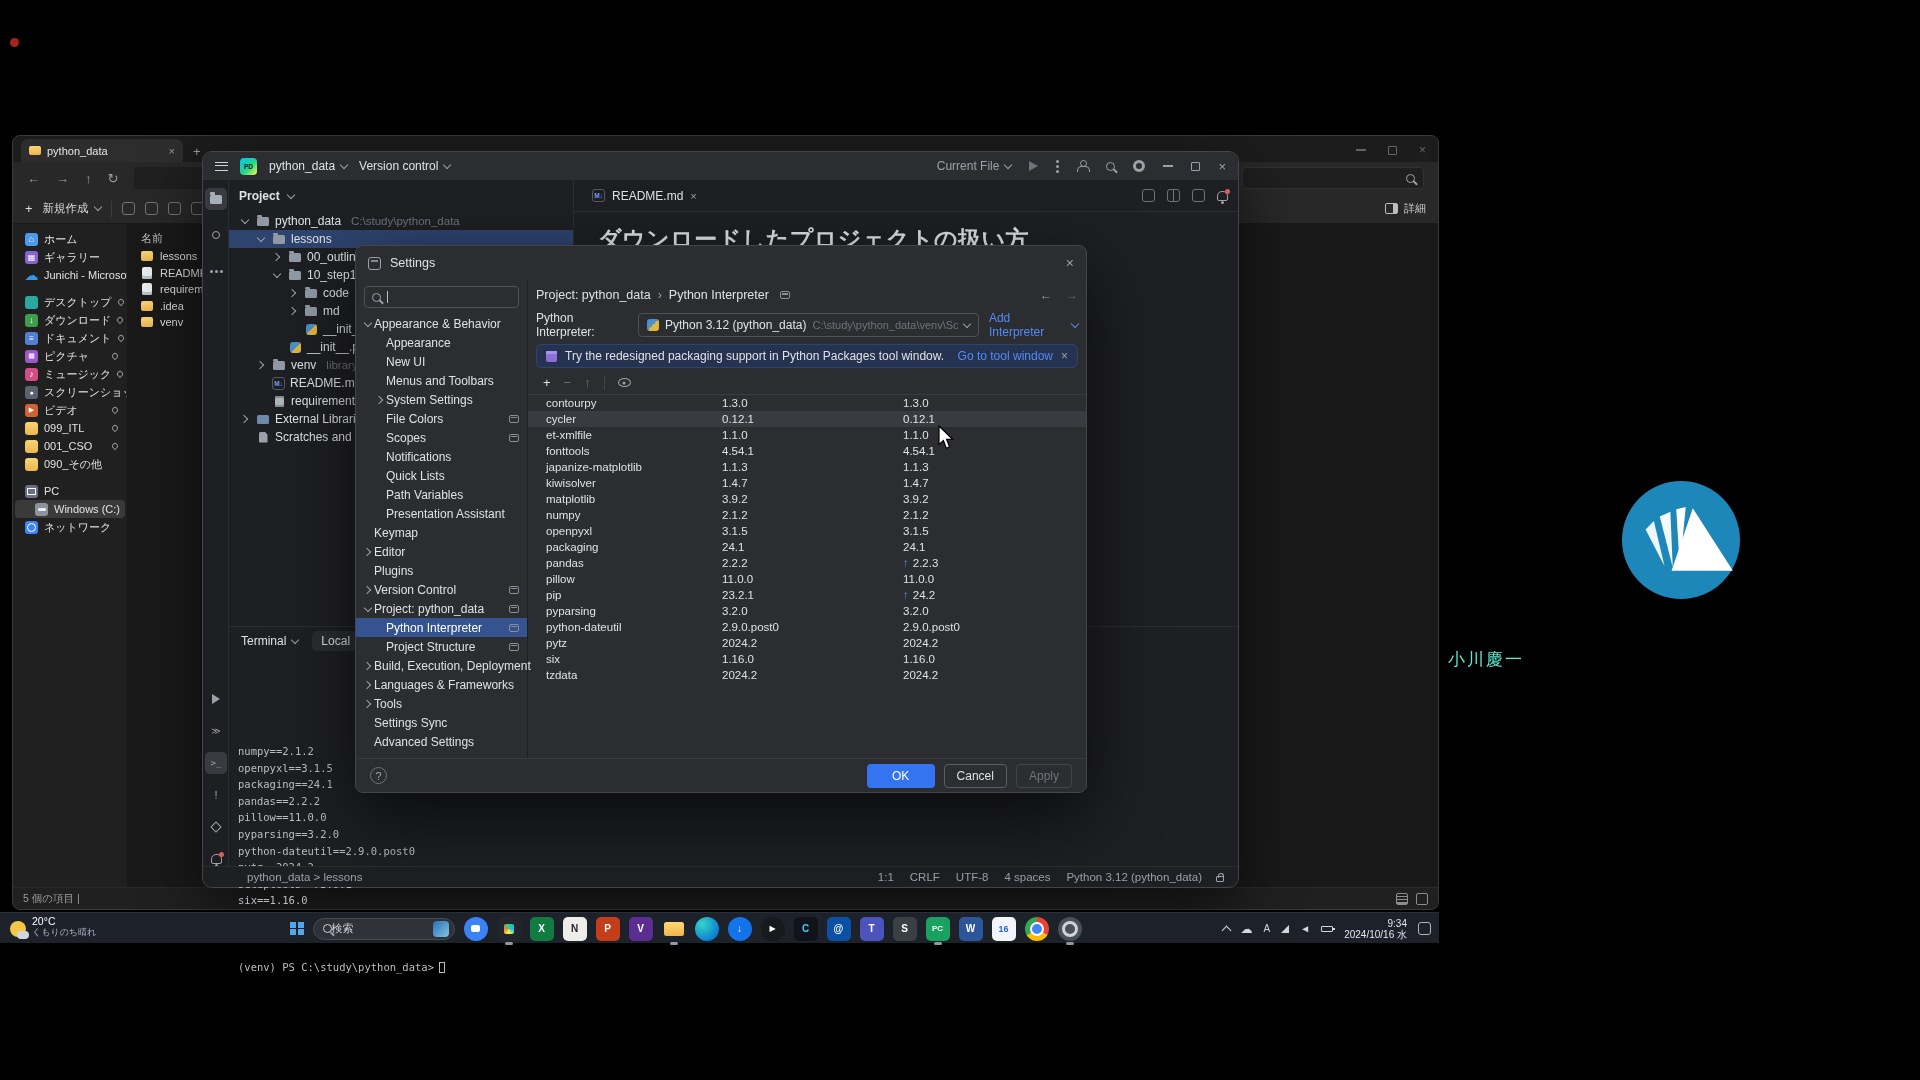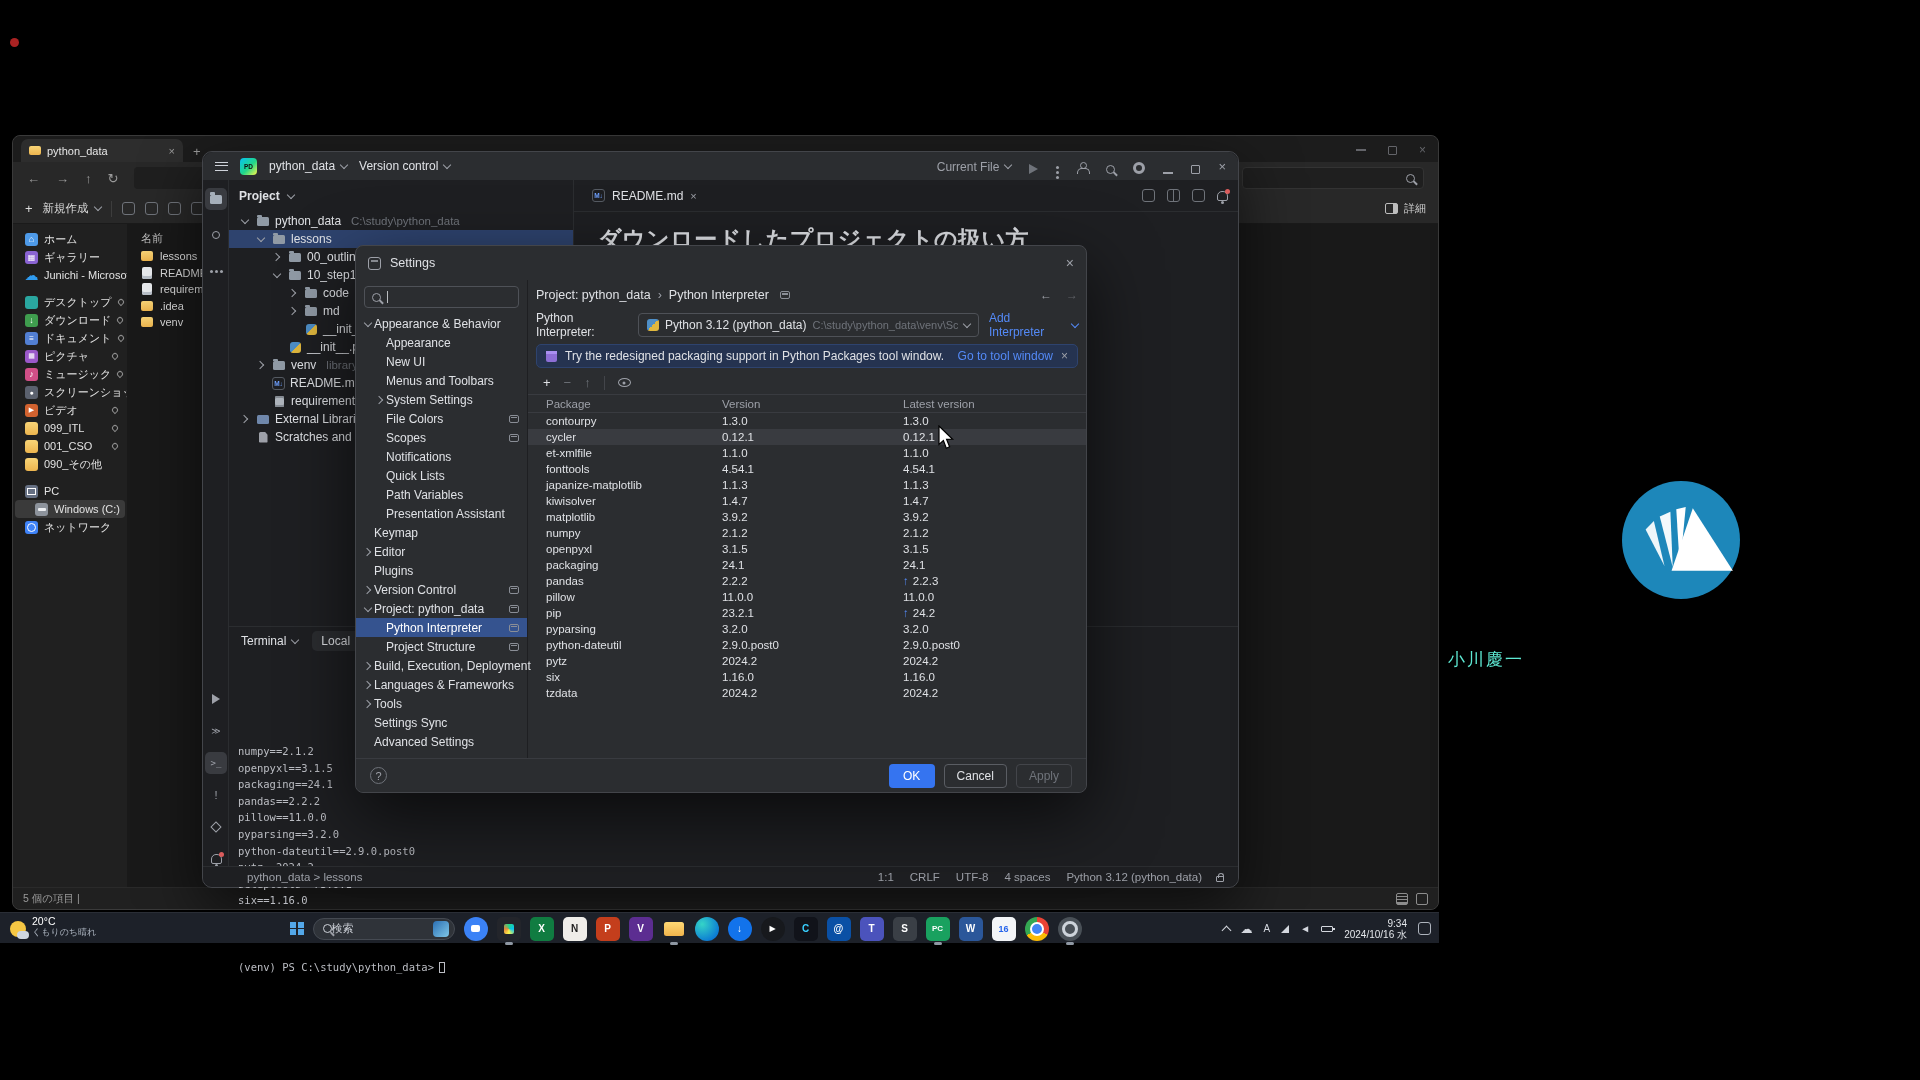--- a/index.html
+++ b/index.html
@@ -90,21 +90,21 @@
   .ex-status{position:absolute;left:0;right:0;bottom:0;height:22px;display:flex;align-items:center;padding:0 10px;font-size:10.5px;color:#9a9a9a;background:#202020;border-top:1px solid #2a2a2a;border-radius:0 0 8px 8px}
   .ex-viewic{margin-left:auto;display:flex;gap:8px}
   .vic{width:12px;height:12px;border:1.2px solid #8d8d8d;border-radius:2px}
   .vic.lines{background:repeating-linear-gradient(180deg,transparent 0 2px,#8d8d8d 2px 3.2px)}
 
   
   #pycharm{left:202px;top:151px;width:1037px;height:737px;background:#1e1f22;border:1px solid #43454a;border-radius:10px;box-shadow:0 20px 60px rgba(0,0,0,.6);z-index:10}
   .pc-titlebar{height:28px;background:#2b2d30;border-radius:10px 10px 0 0;display:flex;align-items:center;gap:12px;padding:0 12px;font-size:12px}
   .pd-logo{width:17px;height:17px;border-radius:4px;background:linear-gradient(135deg,#07c3f2,#21d789 55%,#fcf84a);display:flex;align-items:center;justify-content:center;font-size:6.5px;font-weight:bold;color:#101010;flex:none}
   .tb-item{display:flex;align-items:center;gap:6px;color:#dfe1e5}
-  .tb-right{margin-left:auto;display:flex;align-items:flex-end;gap:18px}
+  .tb-right{margin-left:auto;display:flex;align-items:center;gap:18px}
   .tb-dim{color:#9da0a8}
   .pc-main{position:absolute;top:28px;bottom:21px;left:0;right:0}
   .pc-strip{position:absolute;left:0;top:0;bottom:0;width:26px;border-right:1px solid #2b2d30}
   .strip-ic{position:absolute;left:2px;width:22px;height:22px;display:flex;align-items:center;justify-content:center;border-radius:5px;color:#9da0a8;font-size:10px}
   .strip-ic.active{background:#393b40}
   .mini-folder{width:12px;height:9px;background:#a6afba;border-radius:1.5px;position:relative}
   .mini-folder::after{content:"";position:absolute;top:-2.5px;left:0;width:5px;height:2.5px;background:#a6afba;border-radius:1px 1px 0 0}
   .mini-dot{width:8px;height:8px;border:1.6px solid #9da0a8;border-radius:50%}
   .mini-dots{width:3px;height:3px;border-radius:50%;background:#9da0a8;box-shadow:5px 0 0 #9da0a8,-5px 0 0 #9da0a8}
   .mini-run{width:0;height:0;border-left:8px solid #9da0a8;border-top:5px solid transparent;border-bottom:5px solid transparent}
@@ -168,21 +168,21 @@
   .st-pkgbar .dim{color:#6f737a}
   .vdiv{width:1px;height:14px;background:#43454a}
   .st-thead{height:18px;display:flex;align-items:center;padding:0 18px;font-size:11.5px;color:#9da0a8;border-bottom:1px solid #393b40}
   .c1{width:176px;flex:none}.c2{width:181px;flex:none}.c3{flex:1;display:flex;align-items:center;gap:4px}
   .st-tr{height:16px;display:flex;align-items:center;padding:0 18px;font-size:11.5px;color:#dfe1e5}
   .st-tr.hov{background:#393b40}
   .upg{color:#548af7;font-weight:bold}
   .upg::before{content:"↑"}
   .st-footer{position:absolute;left:0;right:0;bottom:0;height:34px;border-top:1px solid #393b40;display:flex;align-items:center;gap:9px;padding:0 14px;border-radius:0 0 8px 8px;background:#2b2d30}
   .btn{height:24px;border-radius:4px;font-size:12px;display:flex;align-items:center;justify-content:center;padding:0 12px}
-  .btn.primary{background:#3574f0;color:#fff;width:46px}
+  .btn.primary{background:#3574f0;color:#fff;width:68px}
   .btn.secondary{border:1px solid #5a5d63;color:#dfe1e5}
   .btn.disabled{border:1px solid #43454a;color:#6f737a}
   .spacer{flex:1}
 
   
   #cursor{left:938px;top:425px;z-index:100}
 
   
   #taskbar{left:0;top:912px;width:1439px;height:31px;background:#1d2129;border-top:1px solid #2a2e36;z-index:60}
   .tb-weather{position:absolute;left:10px;top:3px;display:flex;align-items:flex-end;gap:6px}
@@ -827,25 +827,20 @@
     </div>
 
     <div class="st-pkgbar">
       <span>+</span>
       <span class="dim">−</span>
       <span class="dim">↑</span>
       <span class="vdiv"></span>
       <span class="i-eye"></span>
     </div>
 
-    <div class="st-thead">
-      <span class="c1">Package</span>
-      <span class="c2">Version</span>
-      <span class="c3">Latest version</span>
-    </div>
     <div>
 
         <div class="st-tr">
           <span class="c1">contourpy</span>
           <span class="c2">1.3.0</span>
           <span class="c3">
 
             <span>1.3.0</span>
           </span>
         </div>

